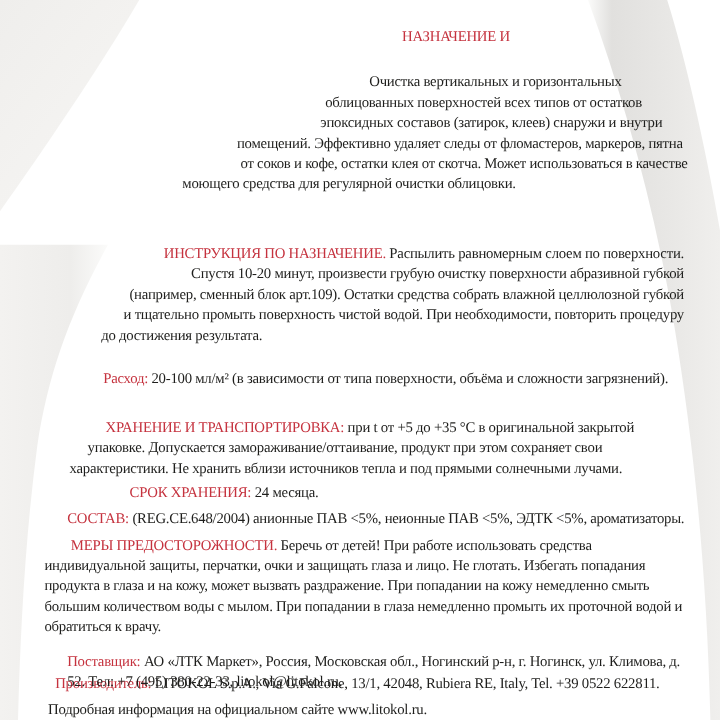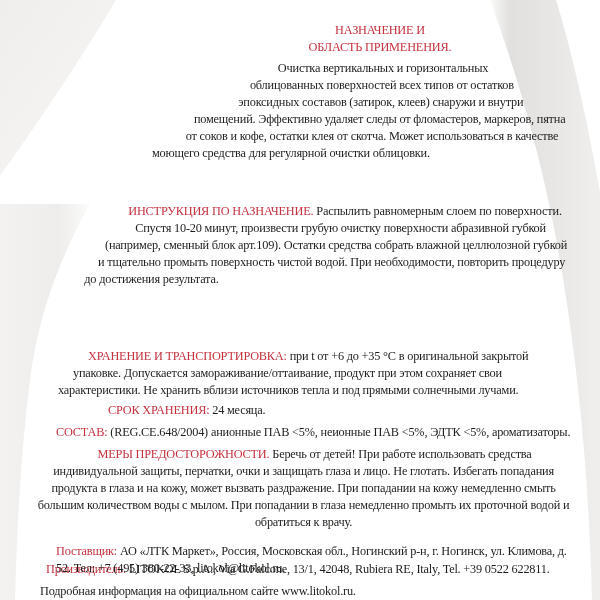--- a/index.html
+++ b/index.html
@@ -5,25 +5,25 @@
   html,body{margin:0;padding:0;background:#ffffff;}
   .stage{
     position:relative;width:600px;height:600px;background:#ffffff;overflow:hidden;
     font-family:Liberation Serif, serif;color:#1e1e1c;
   }
   .bg{position:absolute;left:0;top:0;}
   .sec{
     position:absolute;font-size:12.3px;line-height:17px;letter-spacing:-0.2px;
   }
   .red{color:#c5323e;}
-  .center{text-align:center;text-align-last:left;}
+  .center{text-align:right;text-align-last:left;}
   .centered{text-align:center;}
   .tapL{float:left;shape-outside:polygon(0 0,100% 0,0 100%);clip-path:polygon(0 0,100% 0,0 100%);}
   .tapR{float:right;shape-outside:polygon(0 0,100% 0,100% 100%);clip-path:polygon(0 0,100% 0,100% 100%);}
-  .indent{text-indent:22px;text-align:center;}
+  .indent{text-indent:22px;}
 </style>
 </head>
 <body>
 
 <div class="stage">
 
   <svg class="bg" width="600" height="600" viewBox="0 0 600 600" aria-hidden="true">
     <defs>
       <linearGradient id="gRight" x1="0" x2="1" y1="0" y2="0">
         <stop offset="0" stop-color="#fbfbfa"></stop>
@@ -43,39 +43,42 @@
       </linearGradient>
     </defs>
     <rect width="600" height="600" fill="#ffffff"></rect>
     <path d="M 490 0 C 521 85 546 175 562 272 C 579 375 589 480 592 600 L 600 600 L 600 192 C 587 118 571 48 556 0 Z" fill="url(#gRight)"></path>
     <path d="M 0 0 L 116 0 C 82 58 34 128 0 176 Z" fill="url(#gWedge)"></path>
     <path d="M 90 204 C 58 262 40 312 31 372 C 21 448 17 525 15 600 L 0 600 L 0 204 Z" fill="url(#gLeft)"></path>
   </svg>
 
   <div class="sec centered red" style="top:22px;left:255px;width:250px;">
     <div>НАЗНАЧЕНИЕ И</div>
-    <div>ОБЛАСТЬ ПРИМЕНЕНИЯ.</div>
   </div>
   <div class="sec center" style="top:60px;left:118px;width:455px;">
     <span class="tapL" style="width:130px;height:115px;"></span>
     <span class="tapR" style="width:55px;height:55px;"></span>
     <span>Очистка вертикальных и горизонтальных облицованных поверхностей всех типов от остатков эпоксидных составов (затирок, клеев) снаружи и внутри помещений. Эффективно удаляет следы от фломастеров, маркеров, пятна от соков и кофе, остатки клея от скотча. Может использоваться в качестве моющего средства для регулярной очистки облицовки.</span>
   </div>
 
   <div class="sec center" style="top:203px;left:78px;width:492px;">
     <span class="tapL" style="width:42px;height:80px;"></span>
     <span class="red">ИНСТРУКЦИЯ ПО НАЗНАЧЕНИЕ.</span>
     <span>Распылить равномерным слоем по поверхности. Спустя 10-20 минут, произвести грубую очистку поверхности абразивной губкой (например, сменный блок арт.109). Остатки средства собрать влажной целлюлозной губкой и тщательно промыть поверхность чистой водой. При необходимости, повторить процедуру до достижения результата.</span>
   </div>
 
+  <div class="sec" style="top:307px;left:86px;width:480px;">
+    <span class="red">Расход:</span>
+    <span>20-100 мл/м² (в зависимости от типа поверхности, объёма и сложности загрязнений).</span>
+  </div>
 
   <div class="sec" style="top:348px;left:58px;width:514px;">
     <span class="tapL" style="width:30px;height:34px;"></span>
     <span class="red">ХРАНЕНИЕ И ТРАНСПОРТИРОВКА:</span>
-    <span>при t от +6 до +35 °C в оригинальной закрытой упаковке. Допускается замораживание/оттаивание, продукт при этом сохраняет свои характеристики. Не хранить вблизи источников тепла и под прямыми солнечными лучами.</span>
+    <span>при t от +5 до +35 °C в оригинальной закрытой упаковке. Допускается замораживание/оттаивание, продукт при этом сохраняет свои характеристики. Не хранить вблизи источников тепла и под прямыми солнечными лучами.</span>
   </div>
 
   <div class="sec" style="top:402px;left:68px;width:480px;margin-left:40px;">
     <span class="red">СРОК ХРАНЕНИЯ:</span>
     <span>24 месяца.</span>
   </div>
 
   <div class="sec" style="top:424px;left:56px;width:520px;">
     <span class="red">СОСТАВ:</span>
     <span>(REG.CE.648/2004) анионные ПАВ &lt;5%, неионные ПАВ &lt;5%, ЭДТК &lt;5%, ароматизаторы.</span>

